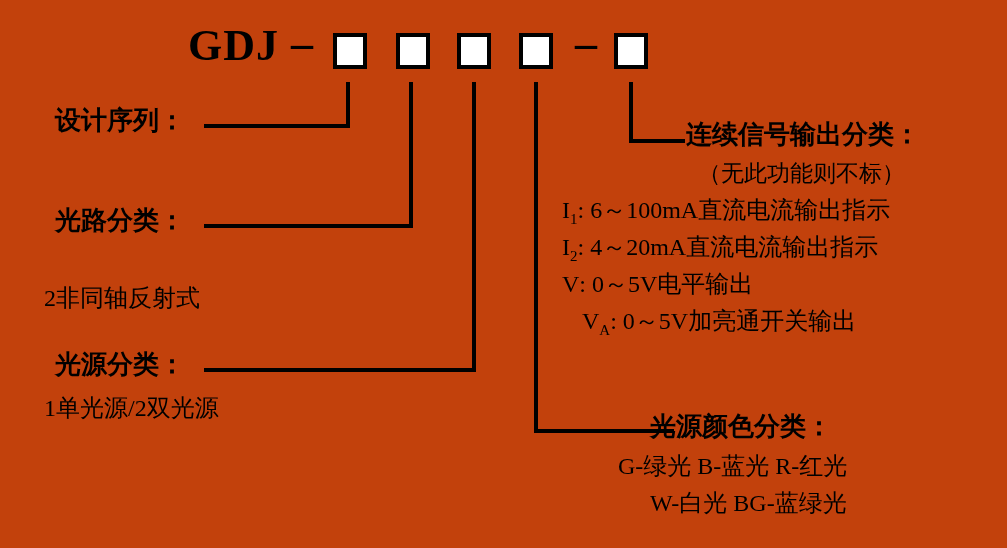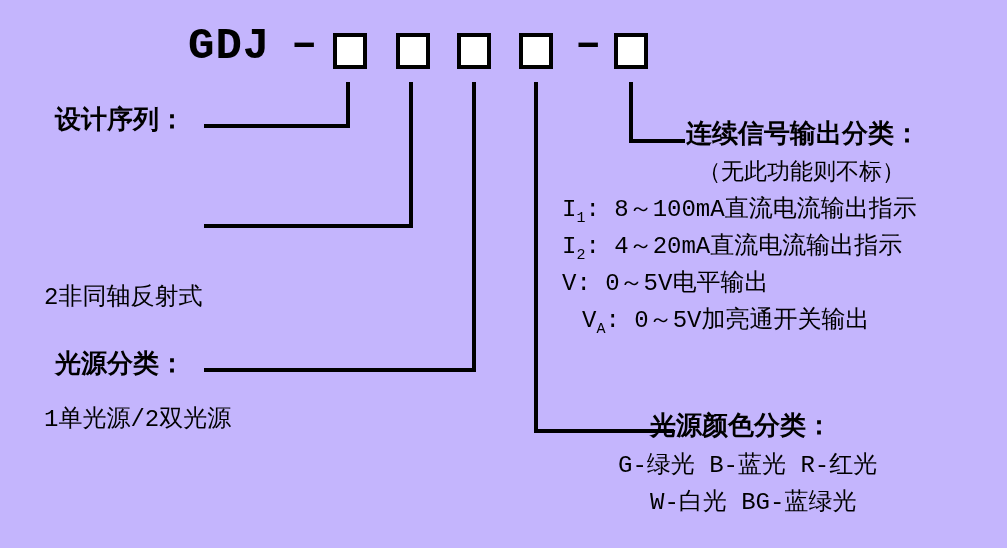--- a/index.html
+++ b/index.html
@@ -4,23 +4,23 @@
 <style>
   html, body {
     margin: 0;
     padding: 0;
     background: #ffffff;
   }
   #canvas {
     position: relative;
     width: 1007px;
     height: 548px;
-    background: #c4b5fd;
+    background: #c2410c;
     color: #000000;
-    font-family: Liberation Mono, monospace;
+    font-family: Liberation Serif, serif;
     overflow: hidden;
   }
   .abs { position: absolute; white-space: nowrap; }
 
   
   .model-prefix {
     font-size: 44px;
     font-weight: bold;
     line-height: 44px;
     letter-spacing: 1px;
@@ -76,30 +76,31 @@
   <div class="abs digit-box" style="left:614px; top:33px;"></div>
 
   <div class="elbow right-down" style="left:204px; top:82px; width:142px; height:42px;"></div>
   <div class="elbow right-down" style="left:204px; top:82px; width:205px; height:142px;"></div>
   <div class="elbow right-down" style="left:204px; top:82px; width:268px; height:286px;"></div>
   <div class="elbow left-down" style="left:534px; top:82px; width:136px; height:347px;"></div>
   <div class="elbow left-down" style="left:629px; top:82px; width:52px; height:57px;"></div>
 
   <div class="abs heading" style="left:55px; top:106px;">设计序列：</div>
 
+  <div class="abs heading" style="left:55px; top:206px;">光路分类：</div>
   <div class="abs body-text" style="left:44px; top:284px;">2非同轴反射式</div>
 
   <div class="abs heading" style="left:55px; top:350px;">光源分类：</div>
-  <div class="abs body-text" style="left:44px; top:406px;">1单光源/2双光源</div>
+  <div class="abs body-text" style="left:44px; top:394px;">1单光源/2双光源</div>
 
   <div class="abs note-text" style="left:698px; top:160px;">（无此功能则不标）</div>
   <div class="abs heading" style="left:686px; top:120px;">连续信号输出分类：</div>
 
   <div class="abs body-text sig-row" style="left:562px; top:196px;">
-    <span>I</span><sub>1</sub><span>: 8～100mA直流电流输出指示</span>
+    <span>I</span><sub>1</sub><span>: 6～100mA直流电流输出指示</span>
   </div>
   <div class="abs body-text sig-row" style="left:562px; top:233px;">
     <span>I</span><sub>2</sub><span>: 4～20mA直流电流输出指示</span>
   </div>
   <div class="abs body-text sig-row" style="left:562px; top:270px;">
     <span>V</span><sub></sub><span>: 0～5V电平输出</span>
   </div>
   <div class="abs body-text sig-row" style="left:582px; top:307px;">
     <span>V</span><sub>A</sub><span>: 0～5V加亮通开关输出</span>
   </div>

